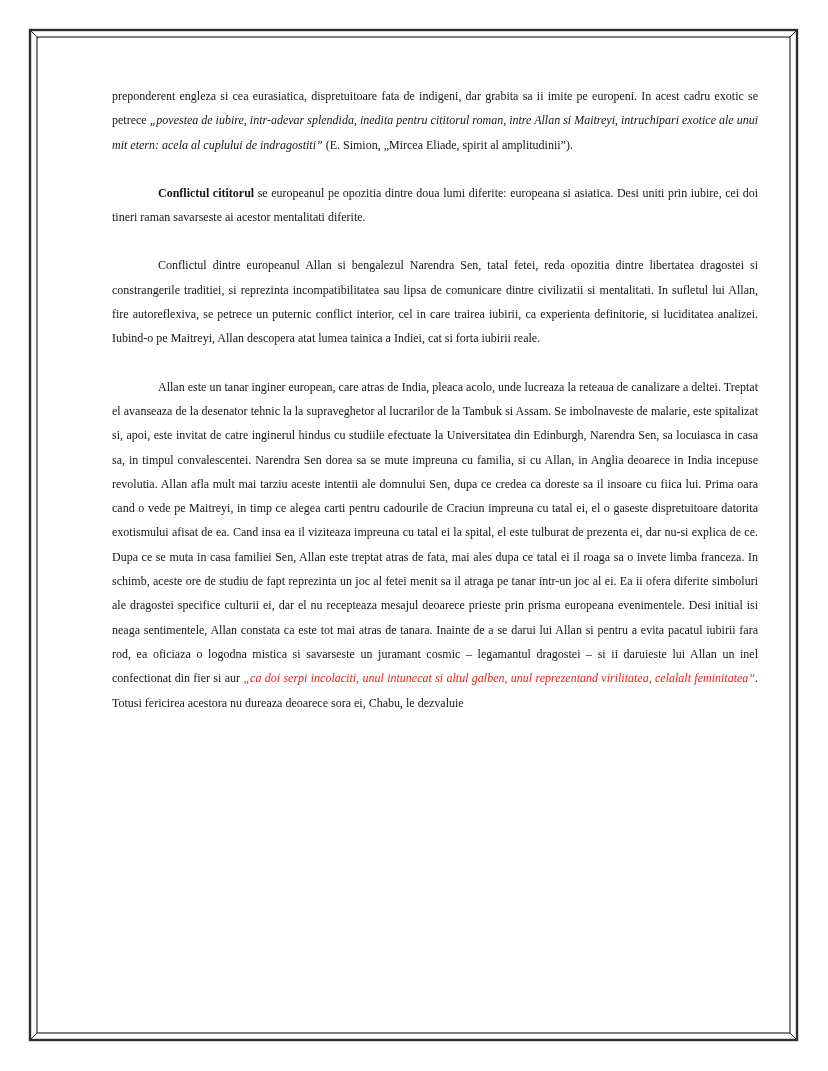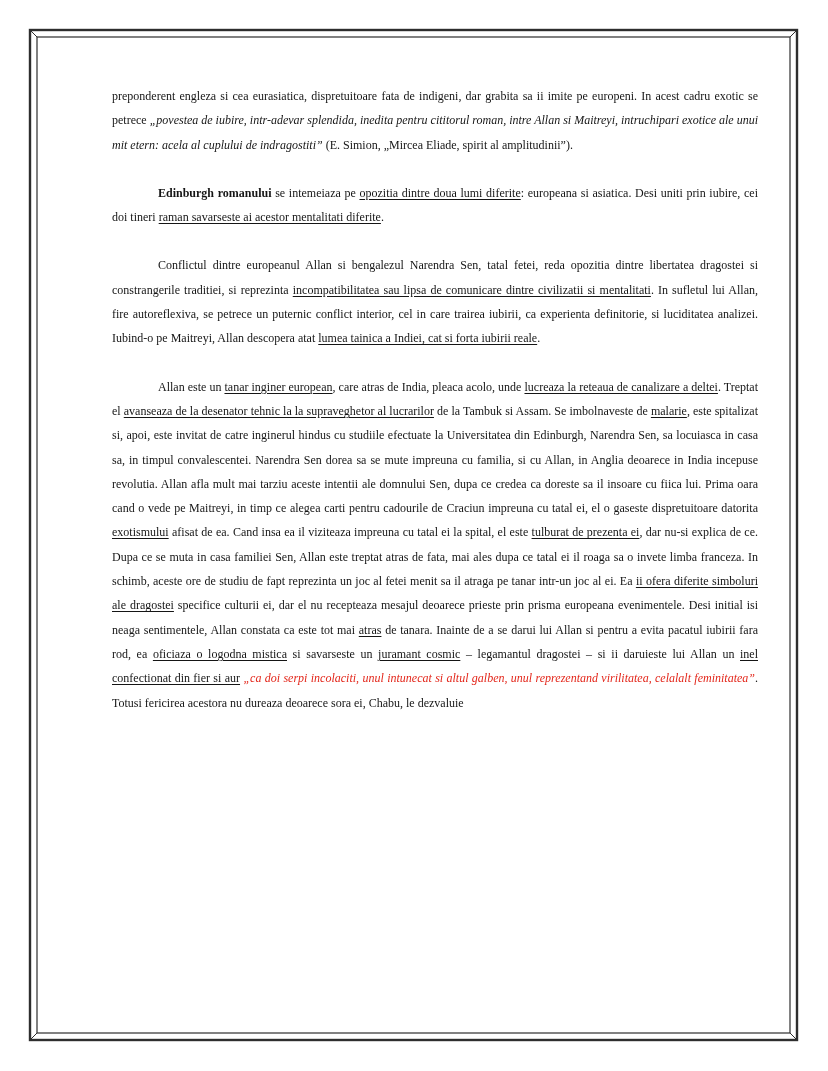--- a/index.html
+++ b/index.html
@@ -38,37 +38,37 @@
   }
   p.para {
     margin: 0 0 24px 0;
     padding: 0;
   }
   p.para.indent {
     text-indent: 46px;
   }
   .b { font-weight: bold; }
   .i { font-style: italic; }
-  .u { text-decoration: underline; text-decoration-thickness: 1px; text-underline-offset: 2px; }
+  .u { text-decoration-thickness: 1px; text-underline-offset: 2px; }
   .red { color: var(--red-color, #e3261a); }
 </style>
 </head>
 <body style="background: rgb(255, 255, 255);">
 
 <div>
 
   <svg class="frame-svg" width="828" height="1071" viewBox="0 0 828 1071">
     <rect class="frame-line" x="30" y="30" width="767" height="1010" stroke-width="2.4"></rect>
     <rect class="frame-line" x="37" y="37" width="753" height="996" stroke-width="1.2"></rect>
     <line class="frame-line" x1="30" y1="30" x2="37" y2="37" stroke-width="1"></line>
     <line class="frame-line" x1="797" y1="30" x2="790" y2="37" stroke-width="1"></line>
     <line class="frame-line" x1="30" y1="1040" x2="37" y2="1033" stroke-width="1"></line>
     <line class="frame-line" x1="797" y1="1040" x2="790" y2="1033" stroke-width="1"></line>
   </svg>
 
   <div class="content">
       <p class="para"><span>preponderent engleza si cea eurasiatica, dispretuitoare fata de indigeni, dar grabita sa ii imite pe europeni. In acest cadru exotic se petrece </span><span class="i">„povestea de iubire, intr-adevar splendida, inedita pentru cititorul roman, intre Allan si Maitreyi, intruchipari exotice ale unui mit etern: acela al cuplului de indragostiti”</span><span> (E. Simion, „Mircea Eliade, spirit al amplitudinii”).</span></p>
-      <p class="para indent"><span class="b">Edinburgh romanului</span><span> se intemeiaza pe </span><span class="u">opozitia dintre doua lumi diferite</span><span>: europeana si asiatica. Desi uniti prin iubire, cei doi tineri </span><span class="u">raman savarseste ai acestor mentalitati diferite</span><span>.</span></p>
+      <p class="para indent"><span class="b">Conflictul cititorul</span><span> se europeanul pe </span><span class="u">opozitia dintre doua lumi diferite</span><span>: europeana si asiatica. Desi uniti prin iubire, cei doi tineri </span><span class="u">raman savarseste ai acestor mentalitati diferite</span><span>.</span></p>
       <p class="para indent"><span>Conflictul dintre europeanul Allan si bengalezul Narendra Sen, tatal fetei, reda opozitia dintre libertatea dragostei si constrangerile traditiei, si reprezinta </span><span class="u">incompatibilitatea sau lipsa de comunicare dintre civilizatii si mentalitati</span><span>. In sufletul lui Allan, fire autoreflexiva, se petrece un puternic conflict interior, cel in care trairea iubirii, ca experienta definitorie, si luciditatea analizei. Iubind-o pe Maitreyi, Allan descopera atat </span><span class="u">lumea tainica a Indiei, cat si forta iubirii reale</span><span>.</span></p>
       <p class="para indent"><span>Allan este un </span><span class="u">tanar inginer european</span><span>, care atras de India, pleaca acolo, unde </span><span class="u">lucreaza la reteaua de canalizare a deltei</span><span>. Treptat el </span><span class="u">avanseaza de la desenator tehnic la la supraveghetor al lucrarilor</span><span> de la Tambuk si Assam. Se imbolnaveste de </span><span class="u">malarie</span><span>, este spitalizat si, apoi, este invitat de catre inginerul hindus cu studiile efectuate la Universitatea din Edinburgh, Narendra Sen, sa locuiasca in casa sa, in timpul convalescentei. Narendra Sen dorea sa se mute impreuna cu familia, si cu Allan, in Anglia deoarece in India incepuse revolutia. Allan afla mult mai tarziu aceste intentii ale domnului Sen, dupa ce credea ca doreste sa il insoare cu fiica lui. Prima oara cand o vede pe Maitreyi, in timp ce alegea carti pentru cadourile de Craciun impreuna cu tatal ei, el o gaseste dispretuitoare datorita </span><span class="u">exotismului</span><span> afisat de ea. Cand insa ea il viziteaza impreuna cu tatal ei la spital, el este </span><span class="u">tulburat de prezenta ei</span><span>, dar nu-si explica de ce. Dupa ce se muta in casa familiei Sen, Allan este treptat atras de fata, mai ales dupa ce tatal ei il roaga sa o invete limba franceza. In schimb, aceste ore de studiu de fapt reprezinta un joc al fetei menit sa il atraga pe tanar intr-un joc al ei. Ea </span><span class="u">ii ofera diferite simboluri ale dragostei</span><span> specifice culturii ei, dar el nu recepteaza mesajul deoarece prieste prin prisma europeana evenimentele. Desi initial isi neaga sentimentele, Allan constata ca este tot mai </span><span class="u">atras</span><span> de tanara. Inainte de a se darui lui Allan si pentru a evita pacatul iubirii fara rod, ea </span><span class="u">oficiaza o logodna mistica</span><span> si savarseste un </span><span class="u">juramant cosmic</span><span> – legamantul dragostei – si ii daruieste lui Allan un </span><span class="u">inel confectionat din fier si aur</span><span> </span><span class="i red">„ca doi serpi incolaciti, unul intunecat si altul galben, unul reprezentand virilitatea, celalalt feminitatea”</span><span>. Totusi fericirea acestora nu dureaza deoarece sora ei, Chabu, le dezvaluie</span></p>
     </div>
 
 </div>
 
 </body></html>

